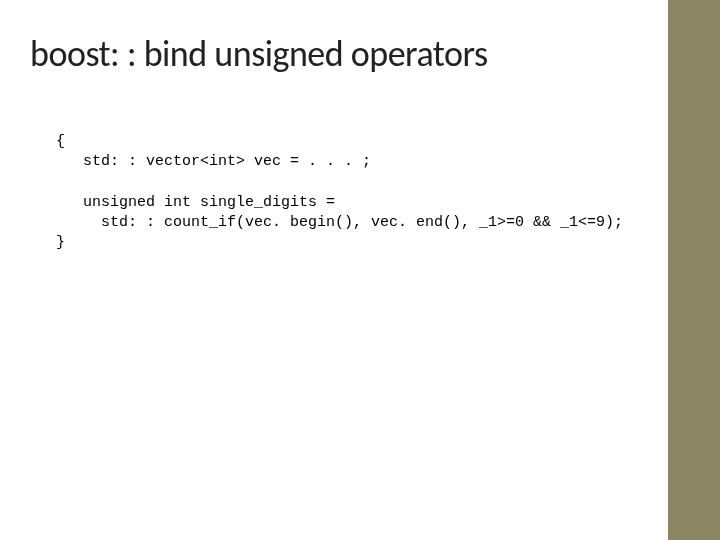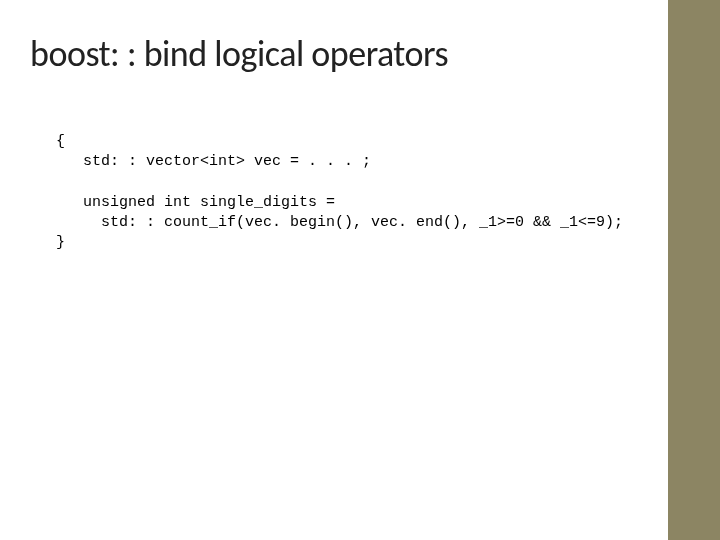--- a/index.html
+++ b/index.html
@@ -38,20 +38,20 @@
     white-space: pre;
     padding-left: 26px;
   }
 </style>
 </head>
 <body>
 
 <div class="sidebar"></div>
 
 <div class="slide">
-  <h1 class="title">boost: : bind logical operators</h1>
+  <h1 class="title">boost: : bind unsigned operators</h1>
   <div class="code-block">{
    std: : vector&lt;int&gt; vec = . . . ;
 
    unsigned int single_digits =
      std: : count_if(vec. begin(), vec. end(), _1&gt;=0 &amp;&amp; _1&lt;=9);
 }</div>
 </div>
 
 </body></html>

